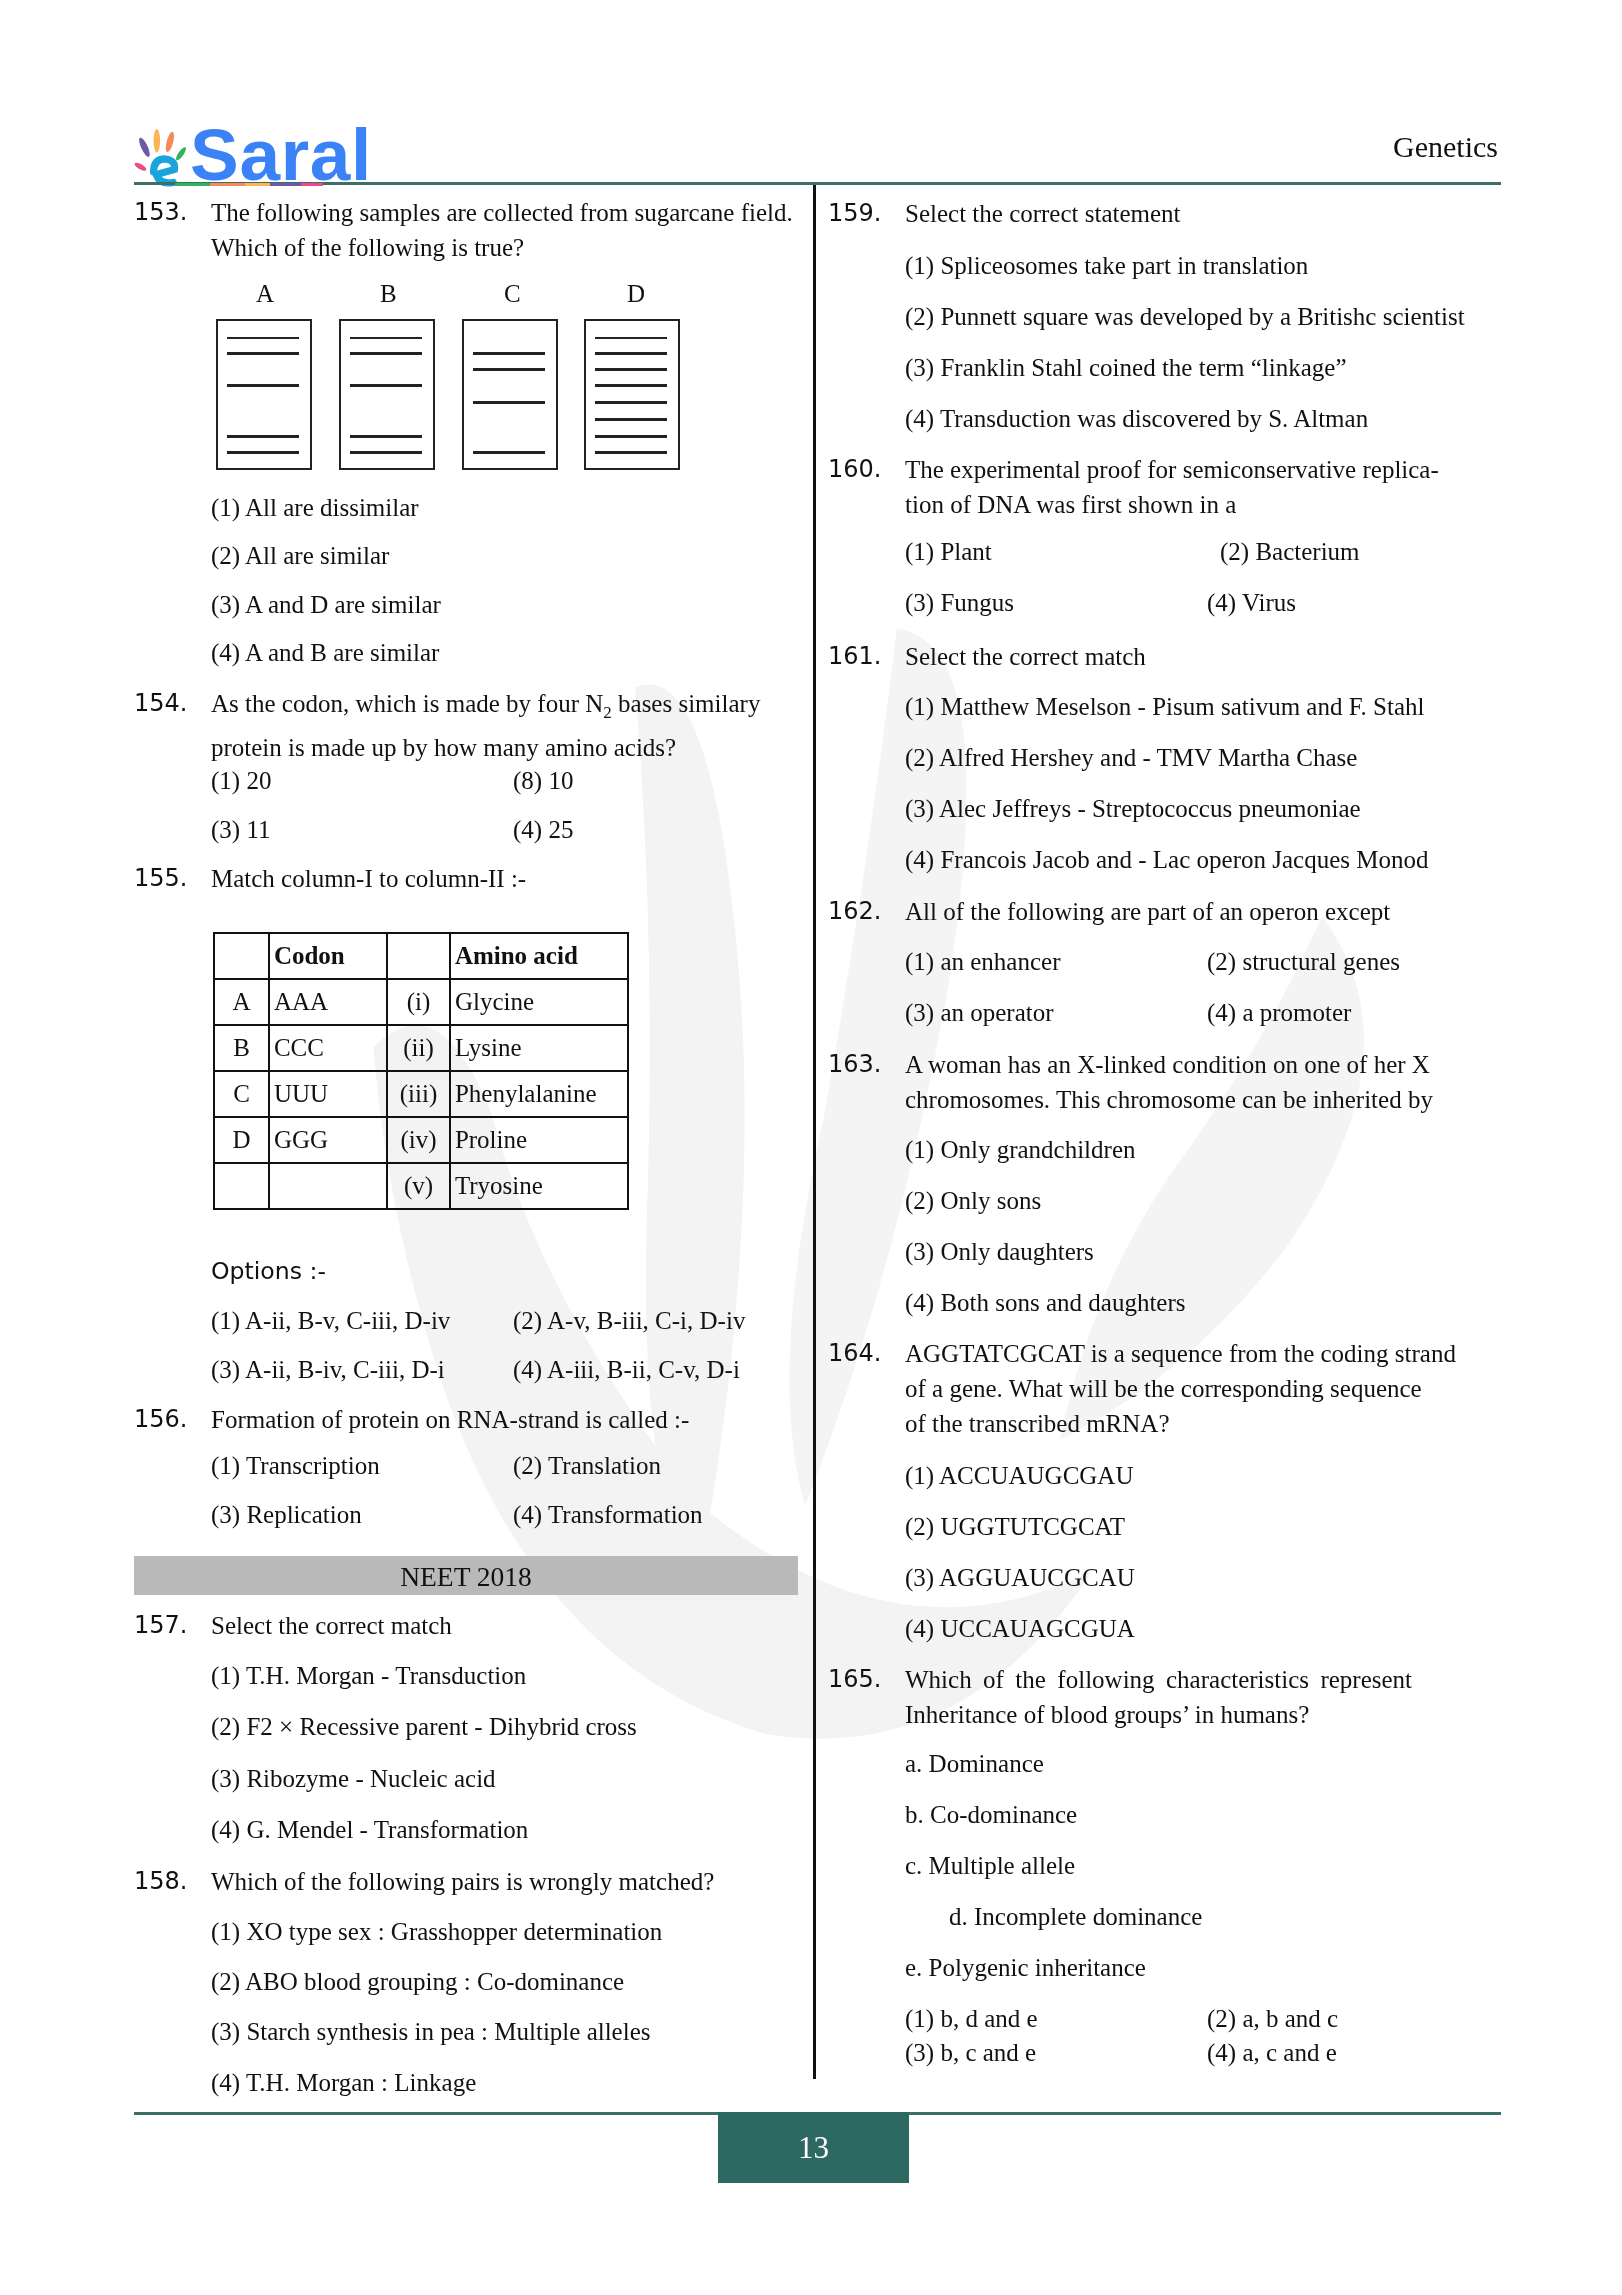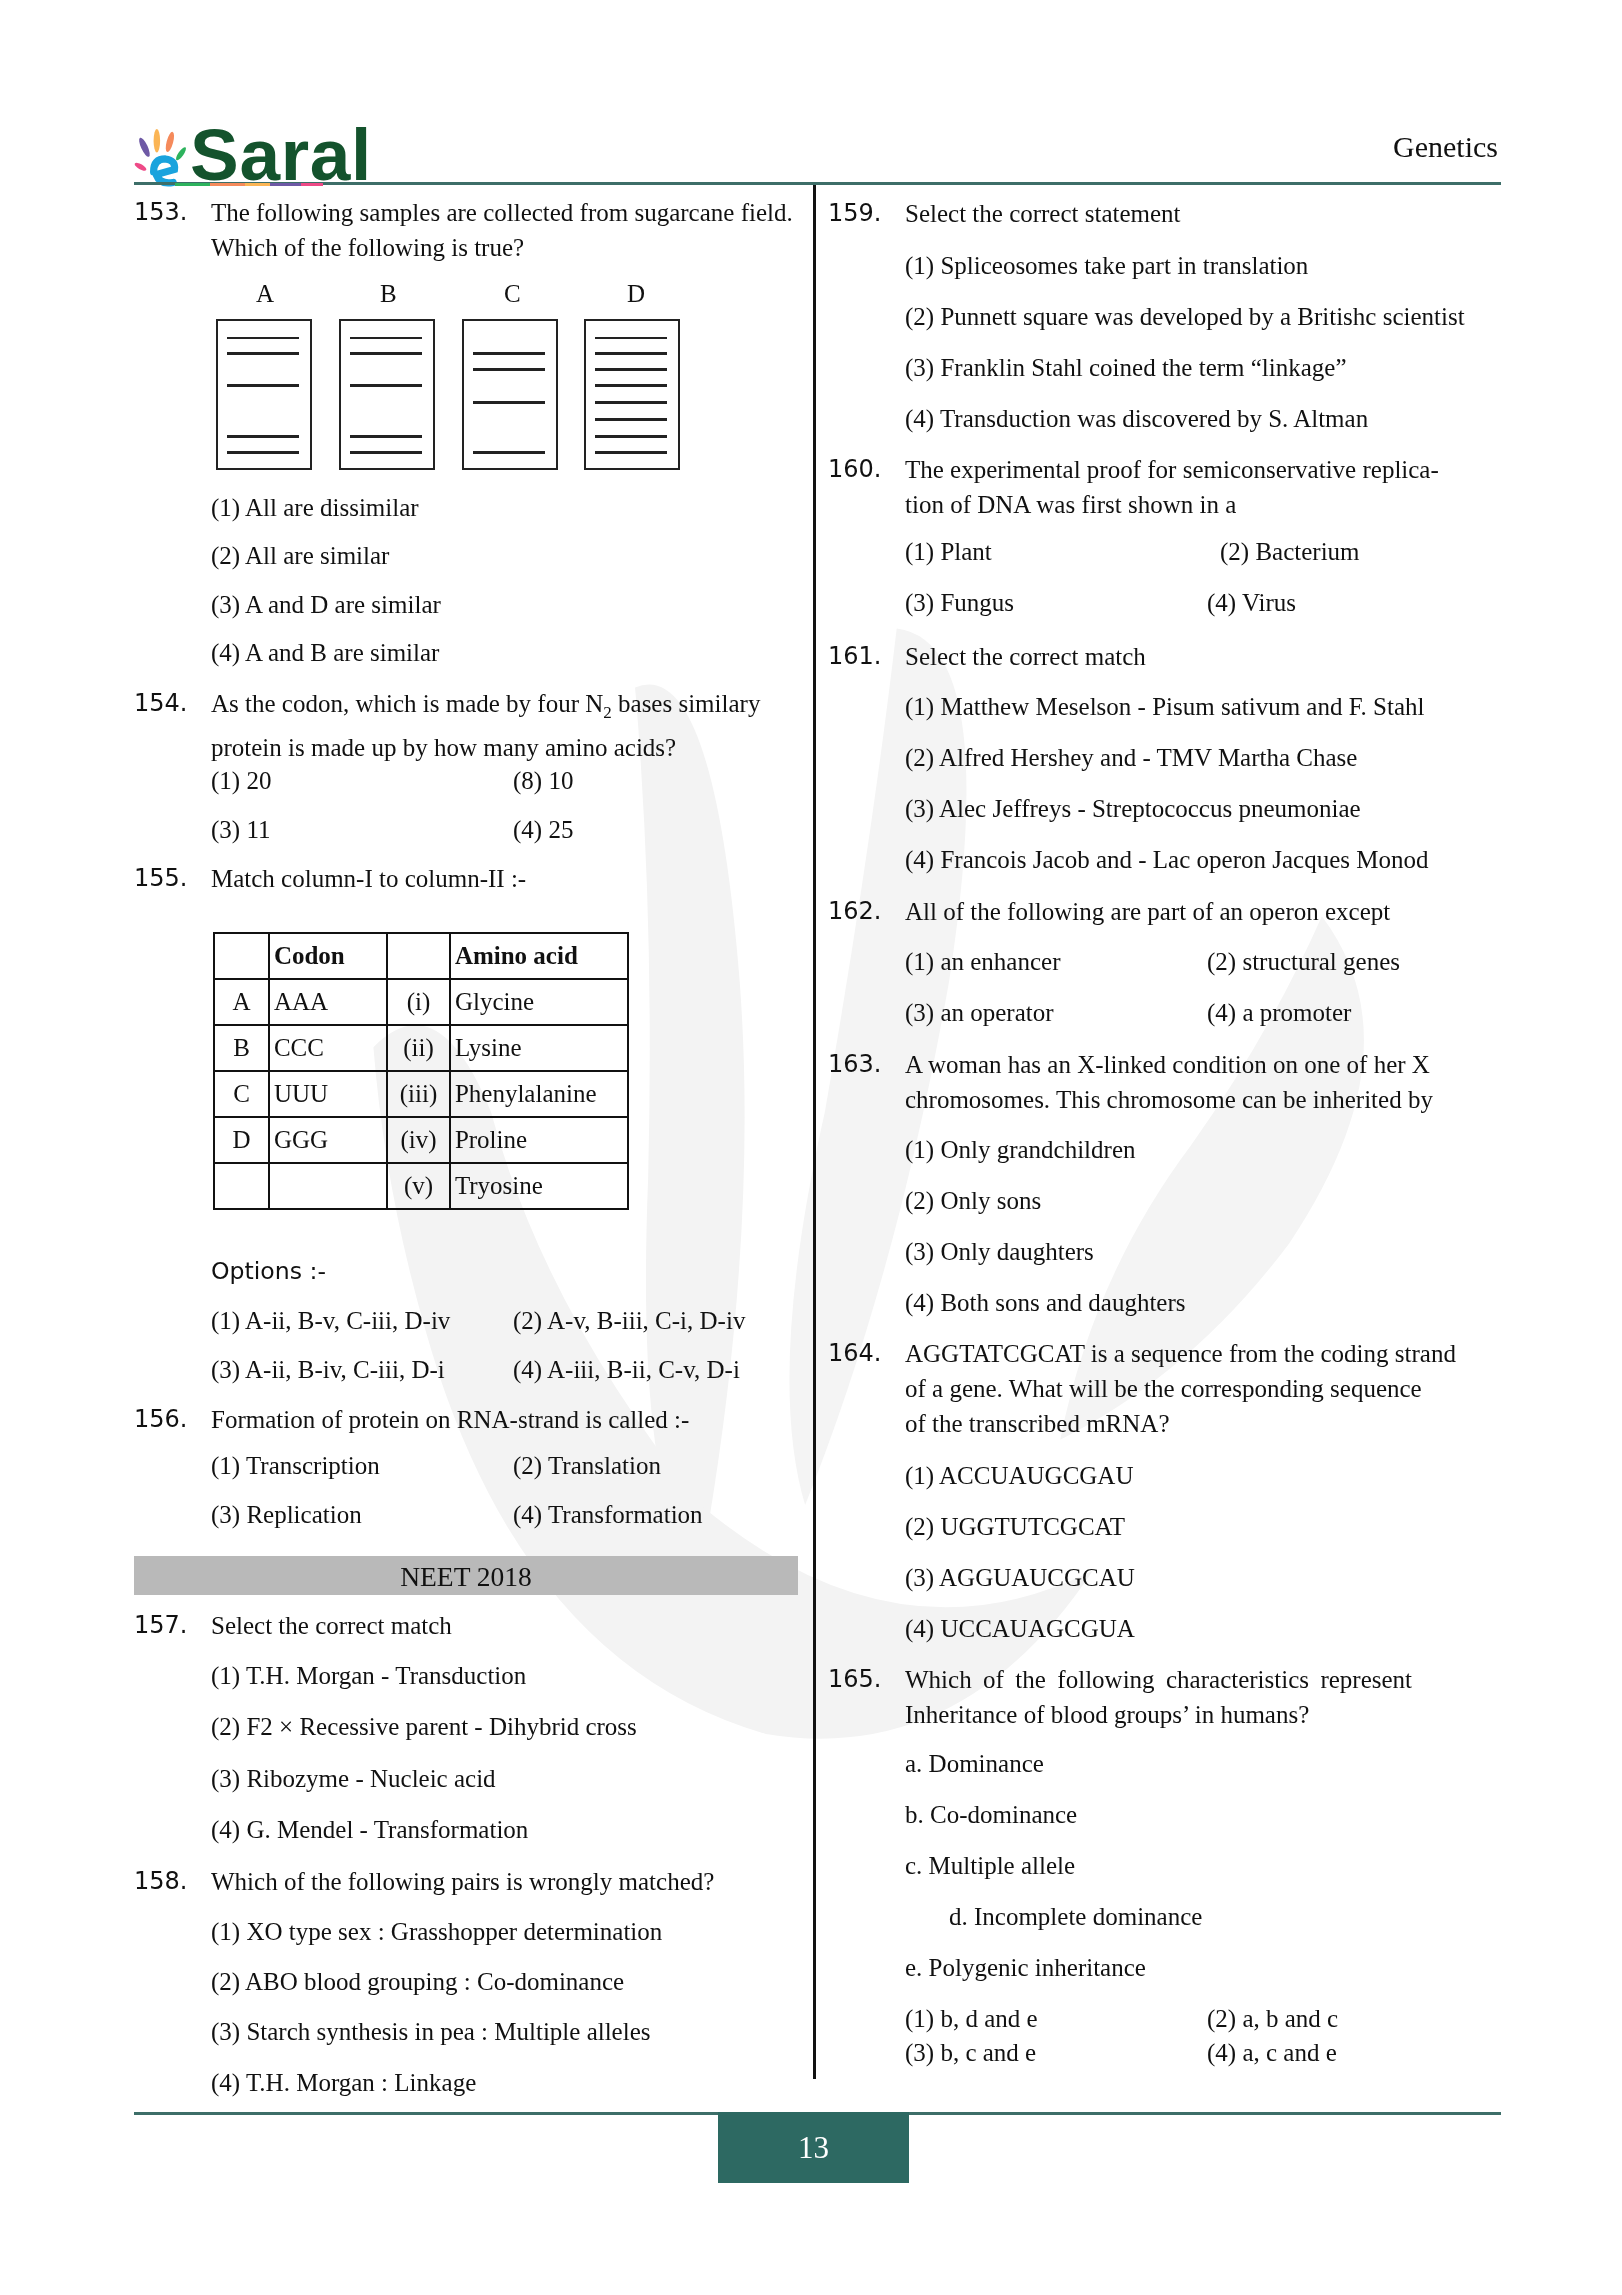--- a/index.html
+++ b/index.html
@@ -3,21 +3,21 @@
 <meta charset="utf-8">
 <style>
   html, body { margin:0; padding:0; background:#ffffff; }
   body { width:1622px; height:2295px; position:relative; overflow:hidden;
          font-family:"Liberation Serif", serif; color:#111; }
   .abs { position:absolute; }
 
   
   .logo { left:134px; top:121px; height:72px; }
   .logo-text { position:absolute; left:56px; top:-6.5px; font-family:"Liberation Sans", sans-serif;
-               font-size:73px; font-weight:700; color:#14532d; letter-spacing:0.7px; line-height:79px; }
+               font-size:73px; font-weight:700; color:#3b82f6; letter-spacing:0.7px; line-height:79px; }
   .header-title { right:124px; top:130px; font-size:30px; color:#111; }
   .header-rule { left:134px; top:182px; width:1367px; height:2.6px; background:#3d6e68; }
   .brand-bar { left:175px; top:183px; height:3.3px; display:flex; }
   .brand-bar span { display:block; height:3.3px; }
 
   .col-divider { left:813px; top:185px; width:2.6px; height:1894px; background:#111; }
 
   
   .watermark { left:308px; top:589px; width:1112px; height:1178px; pointer-events:none; }
 

